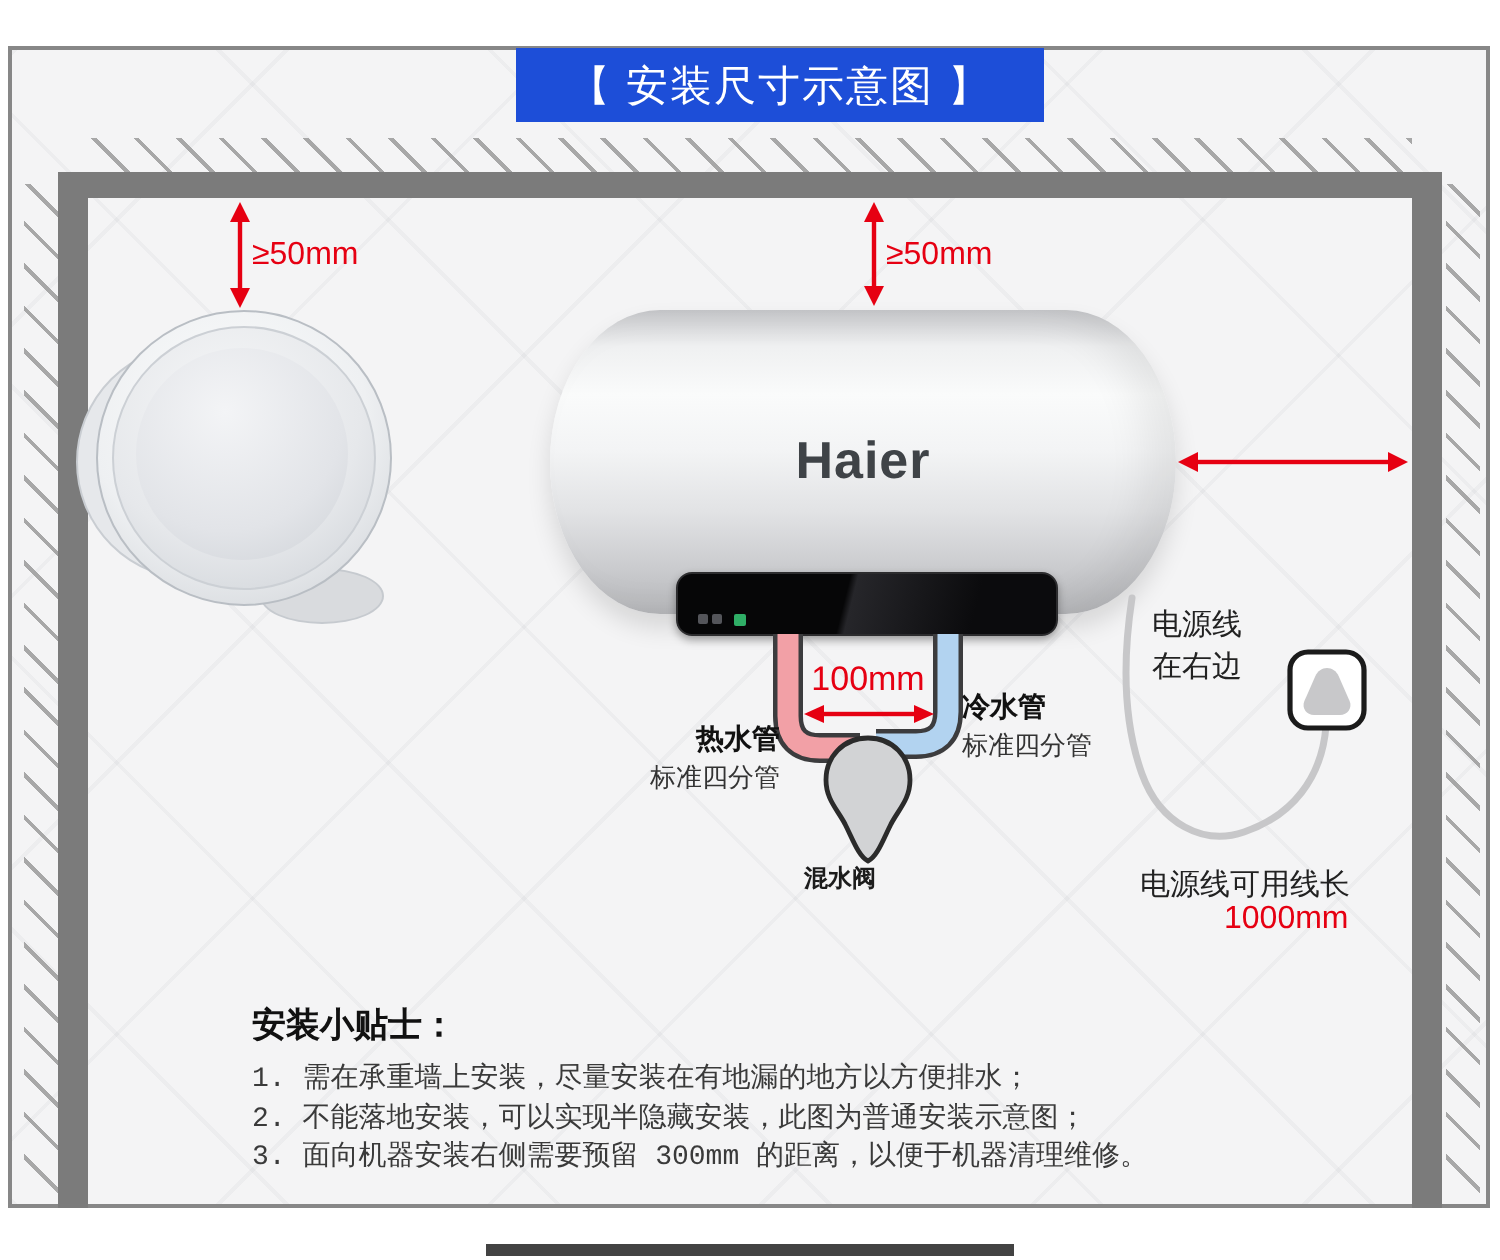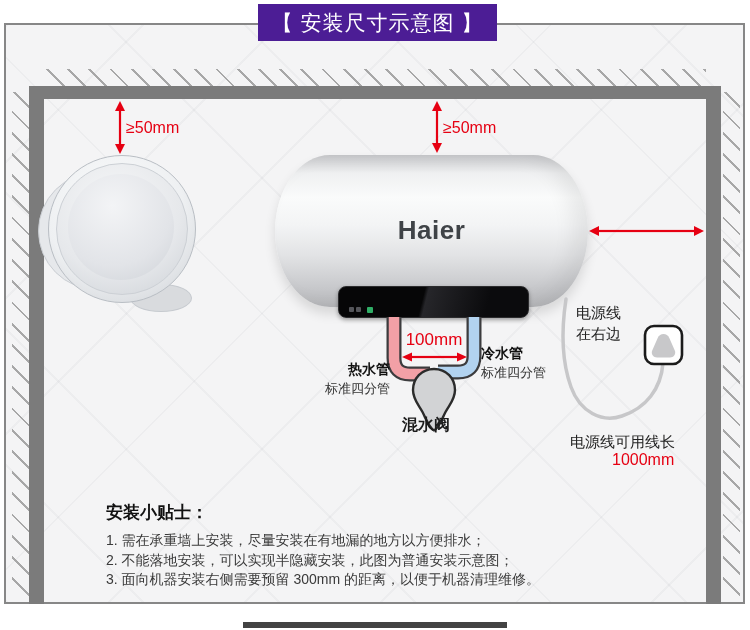--- a/index.html
+++ b/index.html
@@ -7,21 +7,21 @@
   #stage{position:relative;width:750px;height:630px;background:#ffffff;overflow:hidden;}
 
   
   .frame{position:absolute;left:4px;top:23px;width:741px;height:581px;box-sizing:border-box;
     border:2px solid #878787;background-color:#f4f4f5;
     background-image:
       repeating-linear-gradient(45deg, rgba(100,106,118,0.05) 0 2px, transparent 2px 96px),
       repeating-linear-gradient(135deg, rgba(100,106,118,0.05) 0 2px, transparent 2px 96px);}
 
   
-  .title-bar{position:absolute;left:258px;top:4px;width:239px;height:37px;background:#4c1d95;
+  .title-bar{position:absolute;left:258px;top:24px;width:264px;height:37px;background:#1d4ed8;
     color:#ffffff;display:flex;align-items:center;justify-content:center;
     font-size:21px;letter-spacing:1px;z-index:30;}
 
   
   .wall{position:absolute;background:#7b7b7b;z-index:5;}
   .wall-top{left:29px;top:86px;width:692px;height:13px;}
   .wall-left{left:29px;top:86px;width:15px;height:518px;}
   .wall-right{left:706px;top:86px;width:15px;height:518px;}
 
   
@@ -71,27 +71,27 @@
   .dim{font-size:16px;}
   .dim-50-left{left:126px;top:119px;}
   .dim-50-center{left:443px;top:119px;}
   .dim-300{left:590px;top:203px;width:116px;text-align:center;}
   .dim-100{left:399px;top:330px;width:70px;text-align:center;font-size:17px;}
   .pipe-label{line-height:19px;}
   .pipe-label .t{font-weight:bold;font-size:14px;color:#111;}
   .pipe-label .s{font-size:13px;color:#333;}
   .hot-label{left:314px;top:360px;width:76px;text-align:right;}
   .cold-label{left:481px;top:344px;width:90px;text-align:left;}
-  .valve-label{left:402px;top:415px;font-weight:bold;font-size:16px;}
+  .valve-label{left:402px;top:431px;font-weight:bold;font-size:12px;}
   .cord-pos{left:576px;top:302px;font-size:15px;line-height:21px;color:#222;}
   .cord-len{left:570px;top:433px;font-size:15px;color:#222;}
   .cord-val{left:573px;top:451px;font-size:16px;margin-left:39px;}
 
   
-  .tips{position:absolute;left:106px;top:501px;width:540px;z-index:20;}
+  .tips{position:absolute;left:126px;top:501px;width:540px;z-index:20;font-family:Liberation Mono, monospace;}
   .tips-heading{font-weight:bold;font-size:17px;color:#111;margin-bottom:7px;}
   .tips-item{font-size:14px;color:#3a3a3a;line-height:19.5px;}
 
   
   .next-divider{position:absolute;left:243px;top:622px;width:264px;height:6px;background:#434343;z-index:2;}
 </style>
 </head>
 <body>
 
 <div id="stage">

